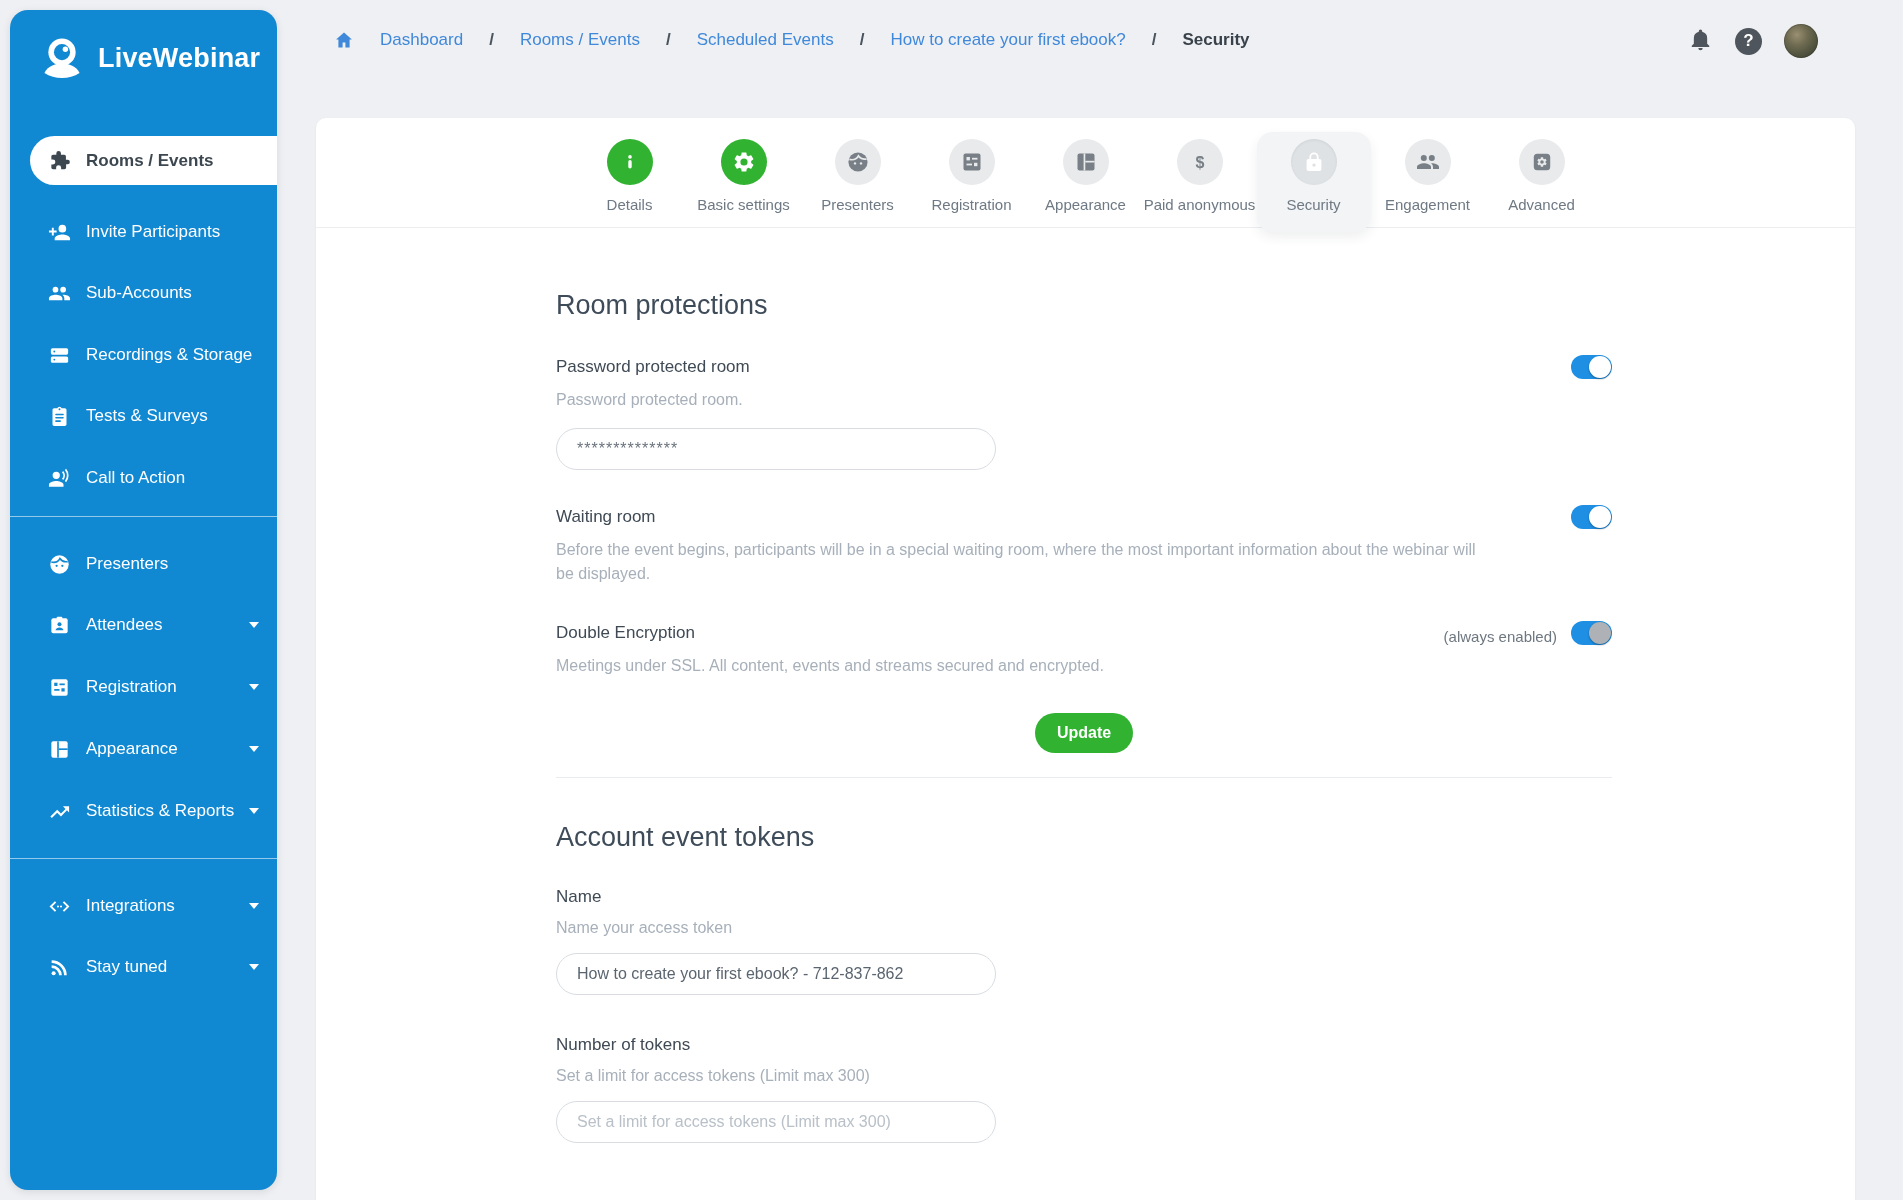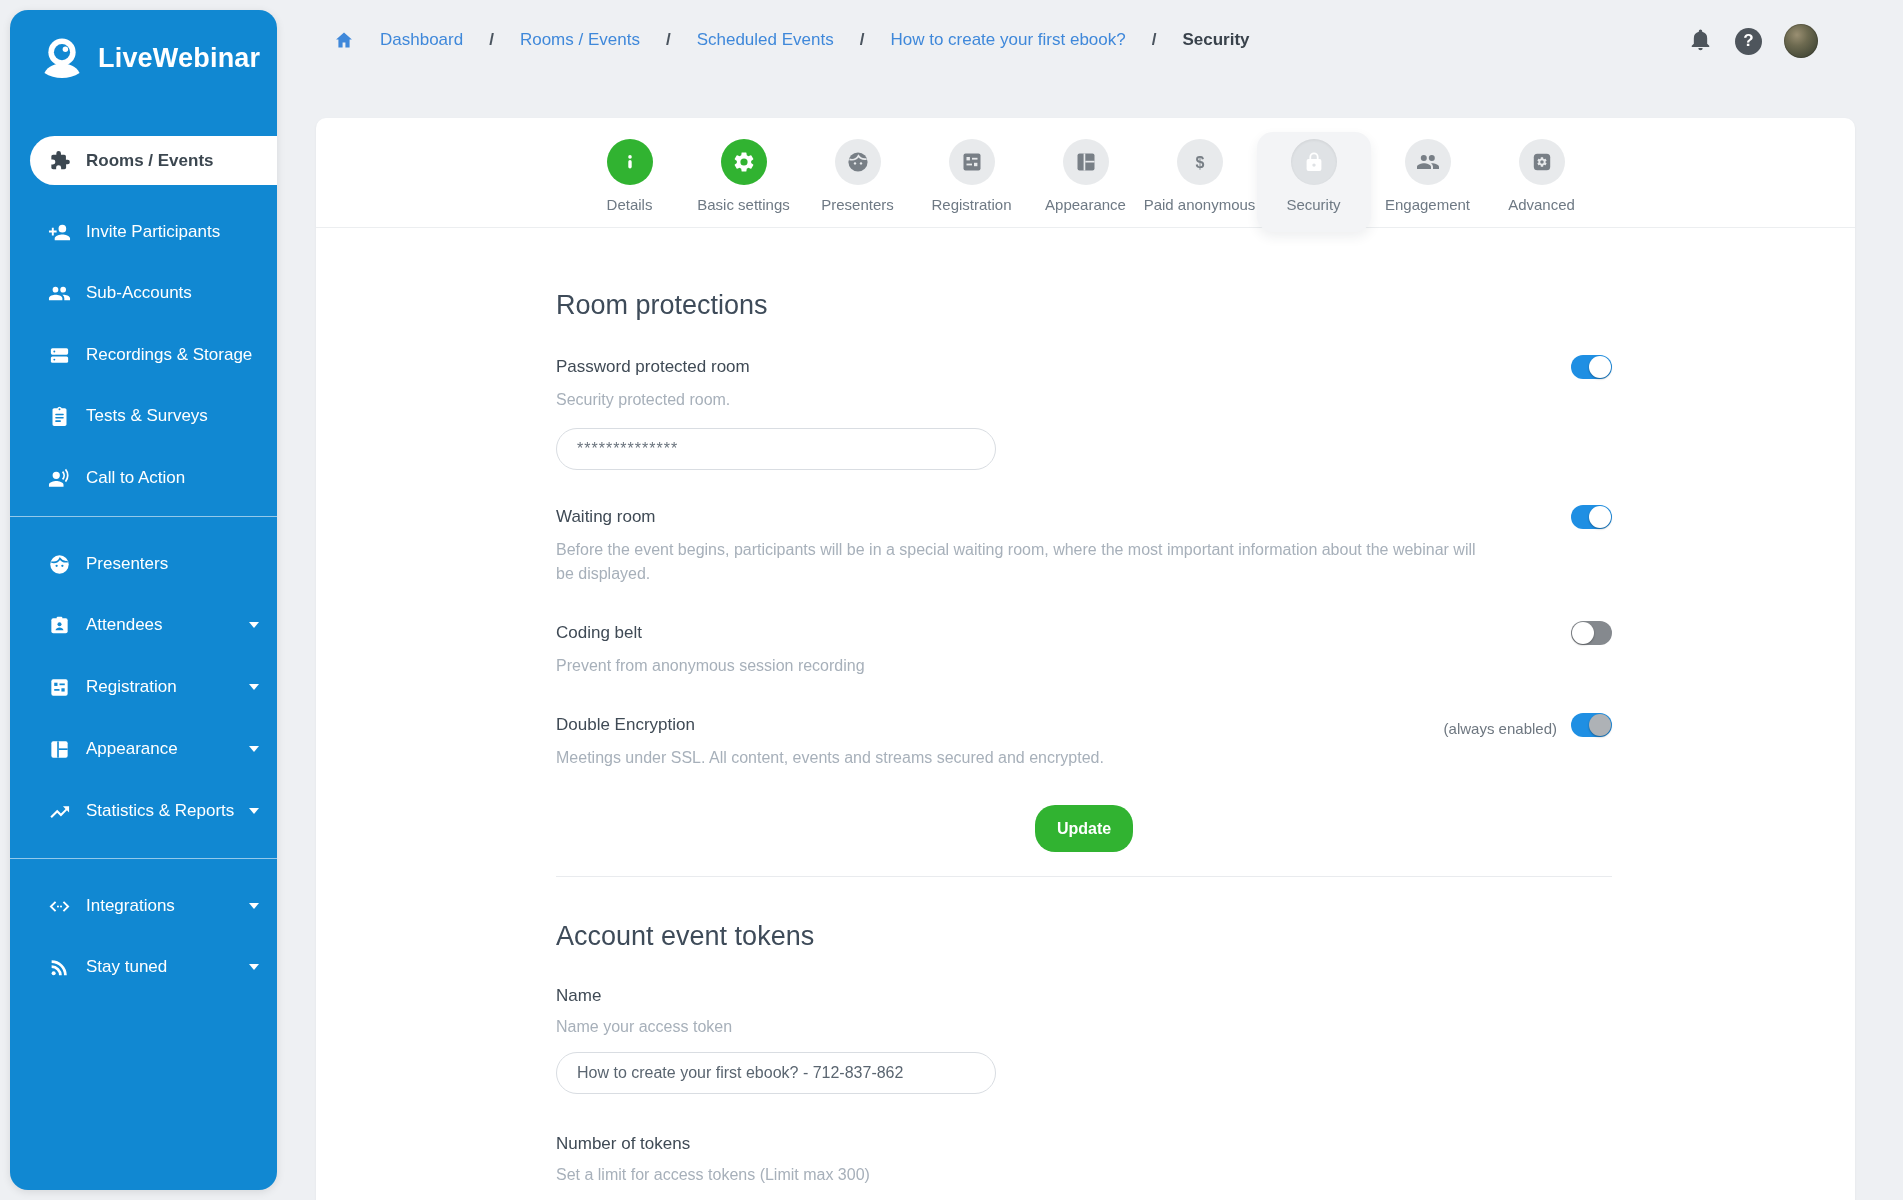--- a/index.html
+++ b/index.html
@@ -97,21 +97,21 @@
   .text-input {
     width:440px; height:42px; border:1px solid #d9dde2; border-radius:21px;
     padding:0 20px; font-size:16px; color:#5a6570; background:#fff; outline:none;
     font-family:"Liberation Sans","DejaVu Sans",sans-serif;
   }
   .text-input::placeholder { color:#b9c0c8; }
   .password-input { margin-top:16px; letter-spacing:1px; color:#6a737d; }
 
   .update-row { width:1056px; text-align:center; margin-top:34px; }
   .update-btn {
-    display:inline-block; min-width:92px; height:47px; padding:0 22px; border:none; cursor:pointer;
+    display:inline-block; min-width:92px; height:40px; padding:0 22px; border:none; cursor:pointer;
     background:#31b331; color:#fff; font-size:16px; font-weight:700; border-radius:20px;
     font-family:"Liberation Sans","DejaVu Sans",sans-serif;
     text-align:right;
   }
   .section-divider { width:1056px; height:1px; background:#e9ebee; margin:24px 0 44px; }
 
   .field { width:1056px; margin-bottom:40px; }
   .field-label { font-size:17px; color:#3f4a55; }
   .field-hint { margin-top:12px; font-size:16px; color:#a7b0ba; }
   .field .text-input { margin-top:16px; }
@@ -376,43 +376,34 @@
 
       <h1 class="section-title">Room protections</h1>
 
       <div class="setting">
         <div class="setting-head">
           <span class="setting-label">Password protected room</span>
           <span class="toggle on">
               <span class="knob"></span>
             </span>
         </div>
-        <div class="setting-desc">Security protected room.</div>
+        <div class="setting-desc">Password protected room.</div>
         <input class="text-input password-input" type="text" value="**************" style="">
       </div>
 
       <div class="setting">
         <div class="setting-head">
           <span class="setting-label">Waiting room</span>
           <span class="toggle on">
               <span class="knob"></span>
             </span>
         </div>
         <div class="setting-desc">Before the event begins, participants will be in a special waiting room, where the most important information about the webinar will be displayed.</div>
       </div>
 
-      <div class="setting">
-        <div class="setting-head">
-          <span class="setting-label">Coding belt</span>
-          <span class="toggle off">
-              <span class="knob"></span>
-            </span>
-        </div>
-        <div class="setting-desc">Prevent from anonymous session recording</div>
-      </div>
 
       <div class="setting">
         <div class="setting-head">
           <span class="setting-label">Double Encryption</span>
           <span class="head-right">
             <span class="setting-note">(always enabled)</span>
             <span class="toggle on-locked">
                 <span class="knob"></span>
               </span>
           </span>

